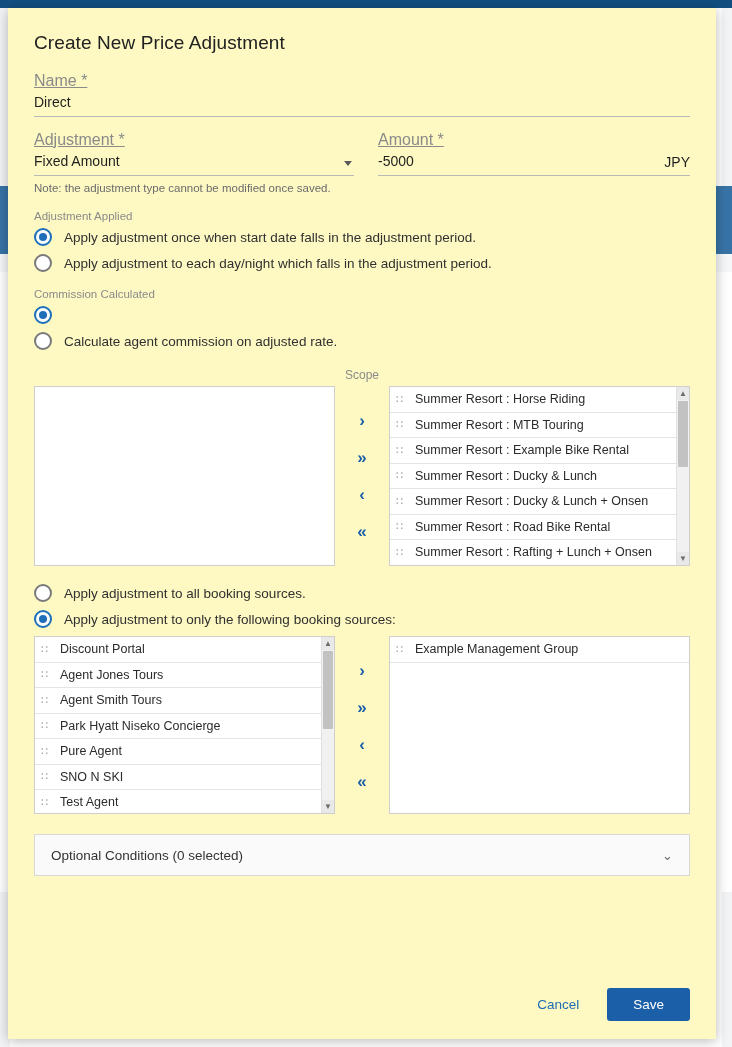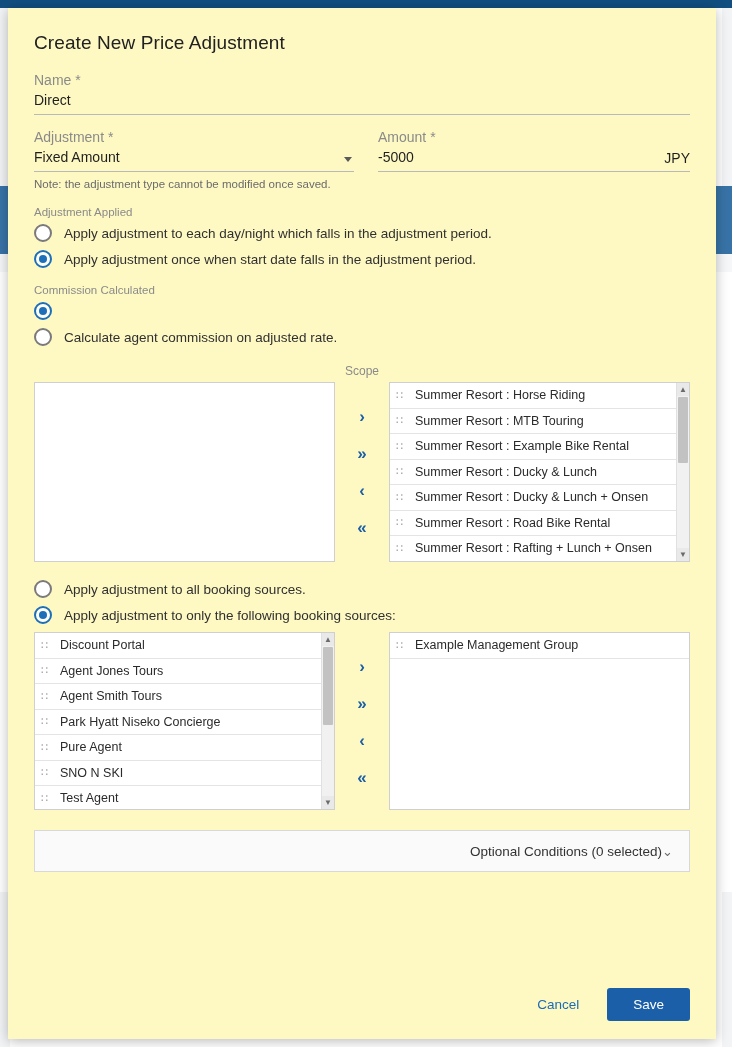--- a/index.html
+++ b/index.html
@@ -73,24 +73,25 @@
     margin: 6px 0 18px 0;
     letter-spacing: 0.1px;
   }
 
   
   .field {
     position: relative;
     margin-bottom: 12px;
   }
   .field-label {
-    font-size: 14px;
+    font-size: 16px;
     color: #8a8a8a;
     margin-bottom: 2px;
     display: block;
+    text-decoration: underline;
   }
   .field-input {
     width: 100%;
     border: none;
     border-bottom: 1px solid #b9b9b9;
     font-size: 14px;
     color: #1f1f1f;
     padding: 2px 0 6px 0;
     background: transparent;
     outline: none;
@@ -262,21 +263,21 @@
   
   .accordion {
     margin-top: 20px;
     border: 1px solid #d8d8d8;
     background: #fafafa;
     height: 42px;
     display: flex;
     align-items: center;
     padding: 0 16px;
     box-sizing: border-box;
-    justify-content: flex-end;
+    justify-content: space-between;
   }
   .accordion-label {
     font-size: 13.5px;
     color: #333;
   }
   .chev {
     color: #6b6b6b;
     font-size: 13px;
   }
 
@@ -343,26 +344,26 @@
         <span class="field-label">Amount *</span>
         <input class="field-input" type="text" value="-5000" style="">
         <span class="amount-unit">JPY</span>
       </div>
     </div>
 
     <div class="note">Note: the adjustment type cannot be modified once saved.</div>
 
     <div class="group-label">Adjustment Applied</div>
     <div class="radio-row">
+      <span class="radio checked"></span>
+      <span class="radio-label">Apply adjustment once when start date falls in the adjustment period.</span>
+    </div>
+    <div class="radio-row">
       <span class="radio"></span>
       <span class="radio-label">Apply adjustment to each day/night which falls in the adjustment period.</span>
-    </div>
-    <div class="radio-row">
-      <span class="radio checked"></span>
-      <span class="radio-label">Apply adjustment once when start date falls in the adjustment period.</span>
     </div>
 
     <div class="group-label">Commission Calculated</div>
     <div class="radio-row">
       <span class="radio checked"></span>
     </div>
     <div class="radio-row">
       <span class="radio"></span>
       <span class="radio-label">Calculate agent commission on adjusted rate.</span>
     </div>

